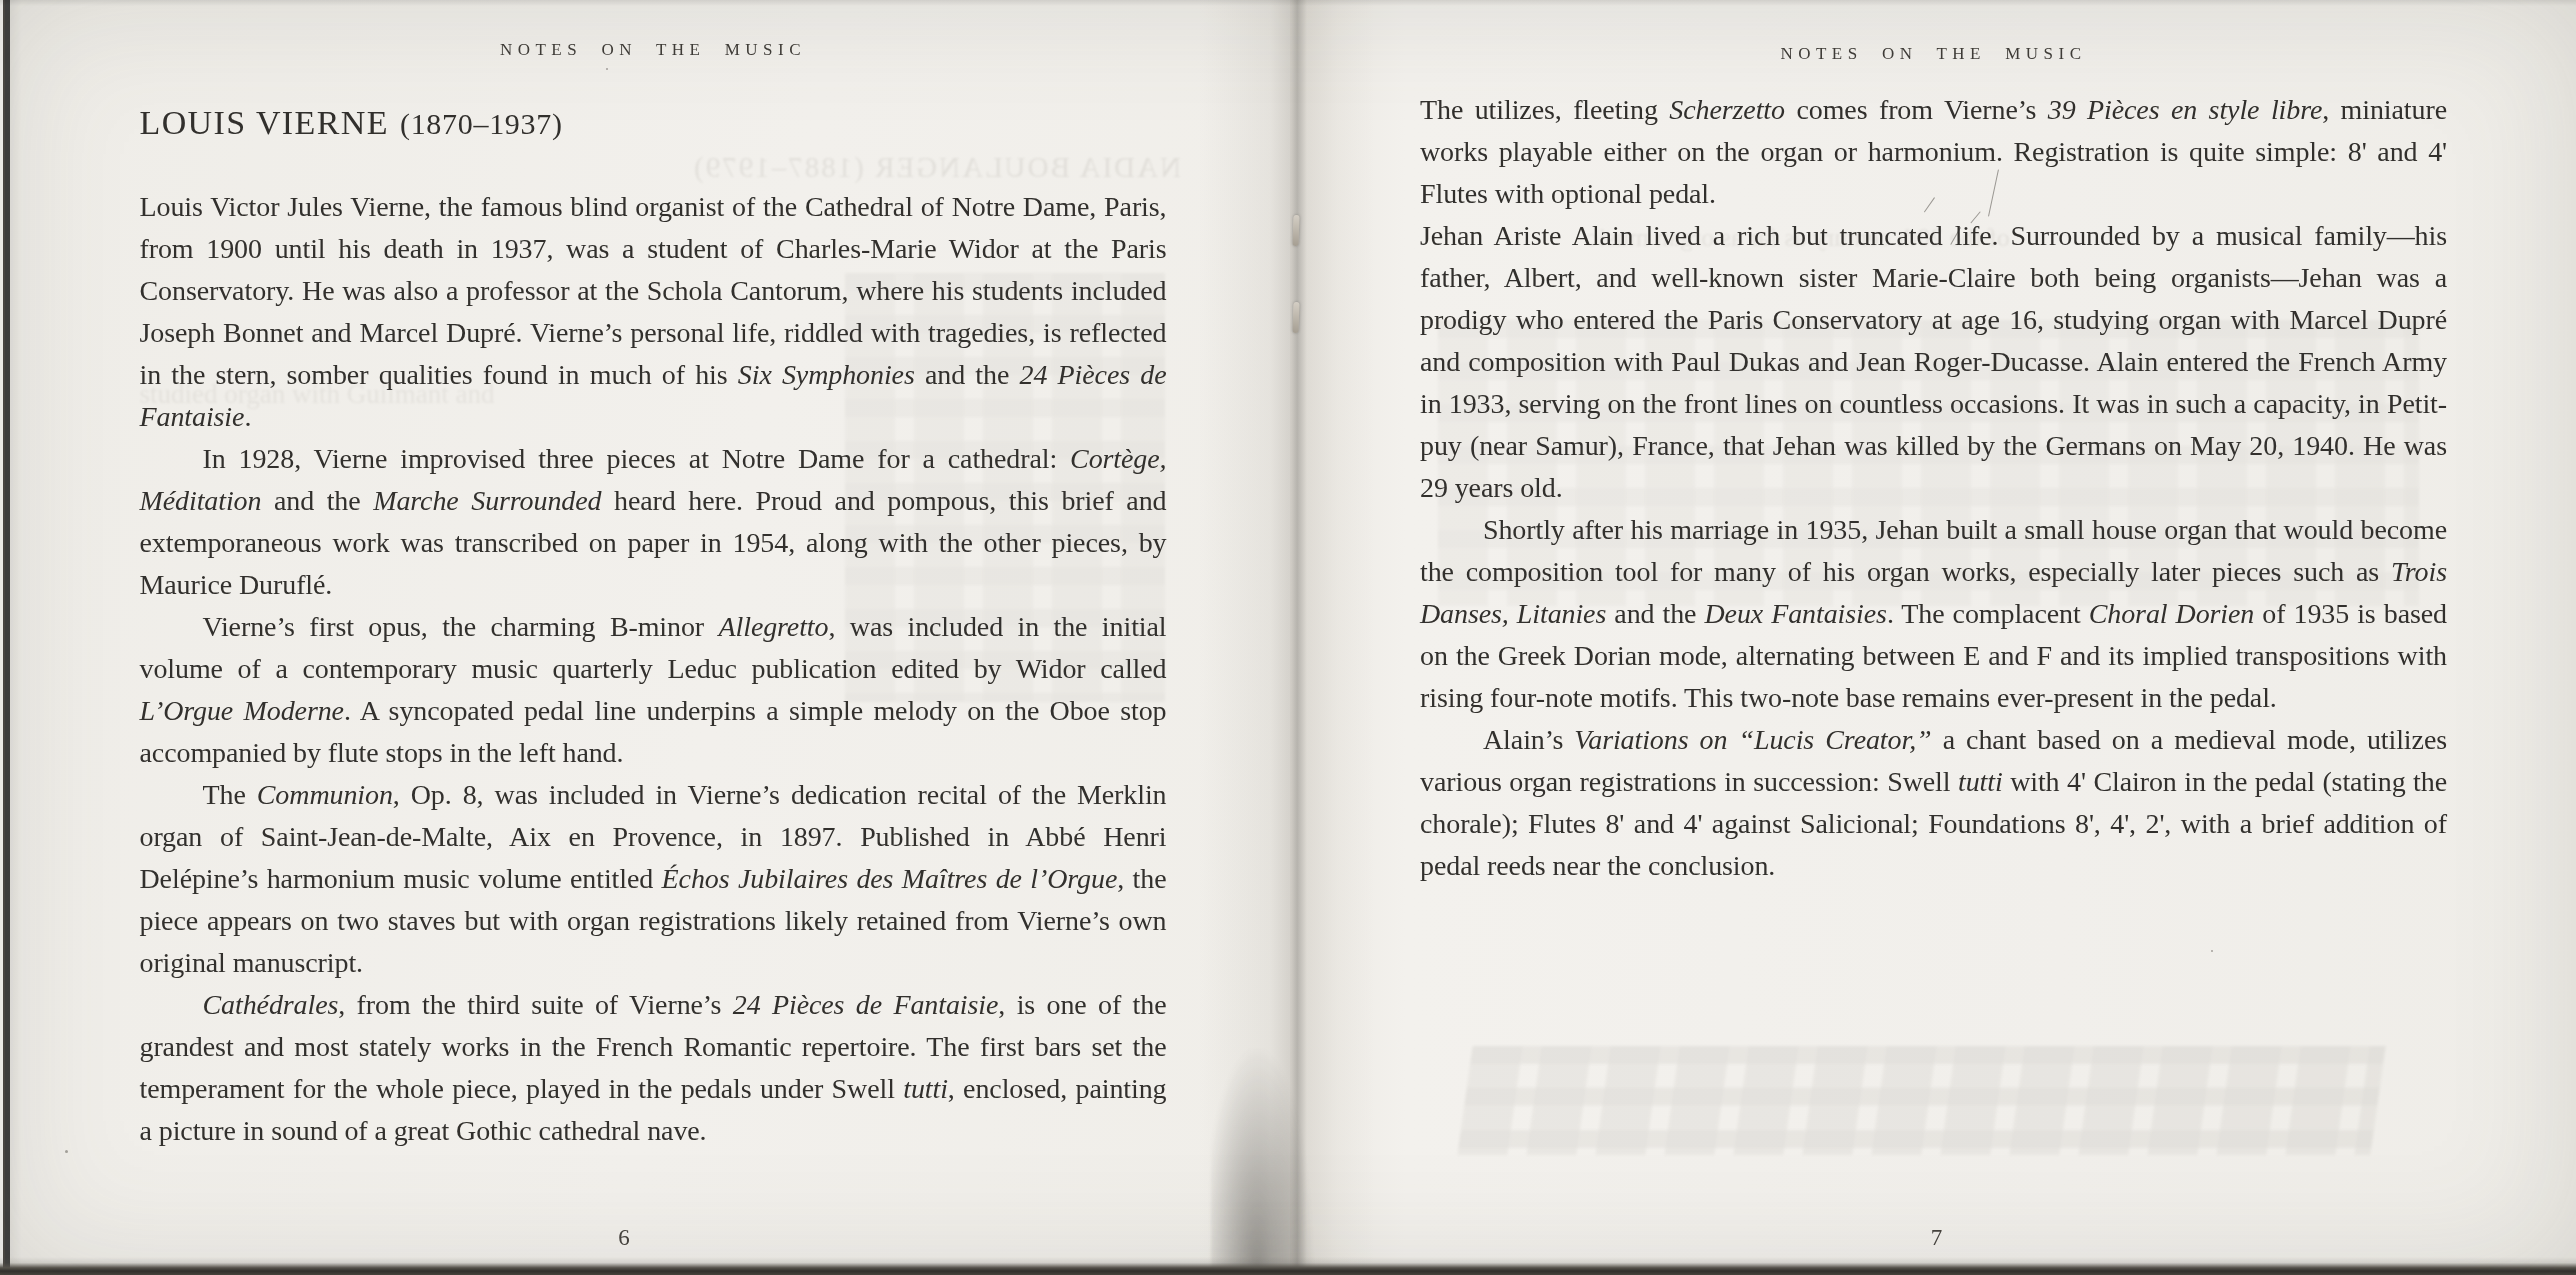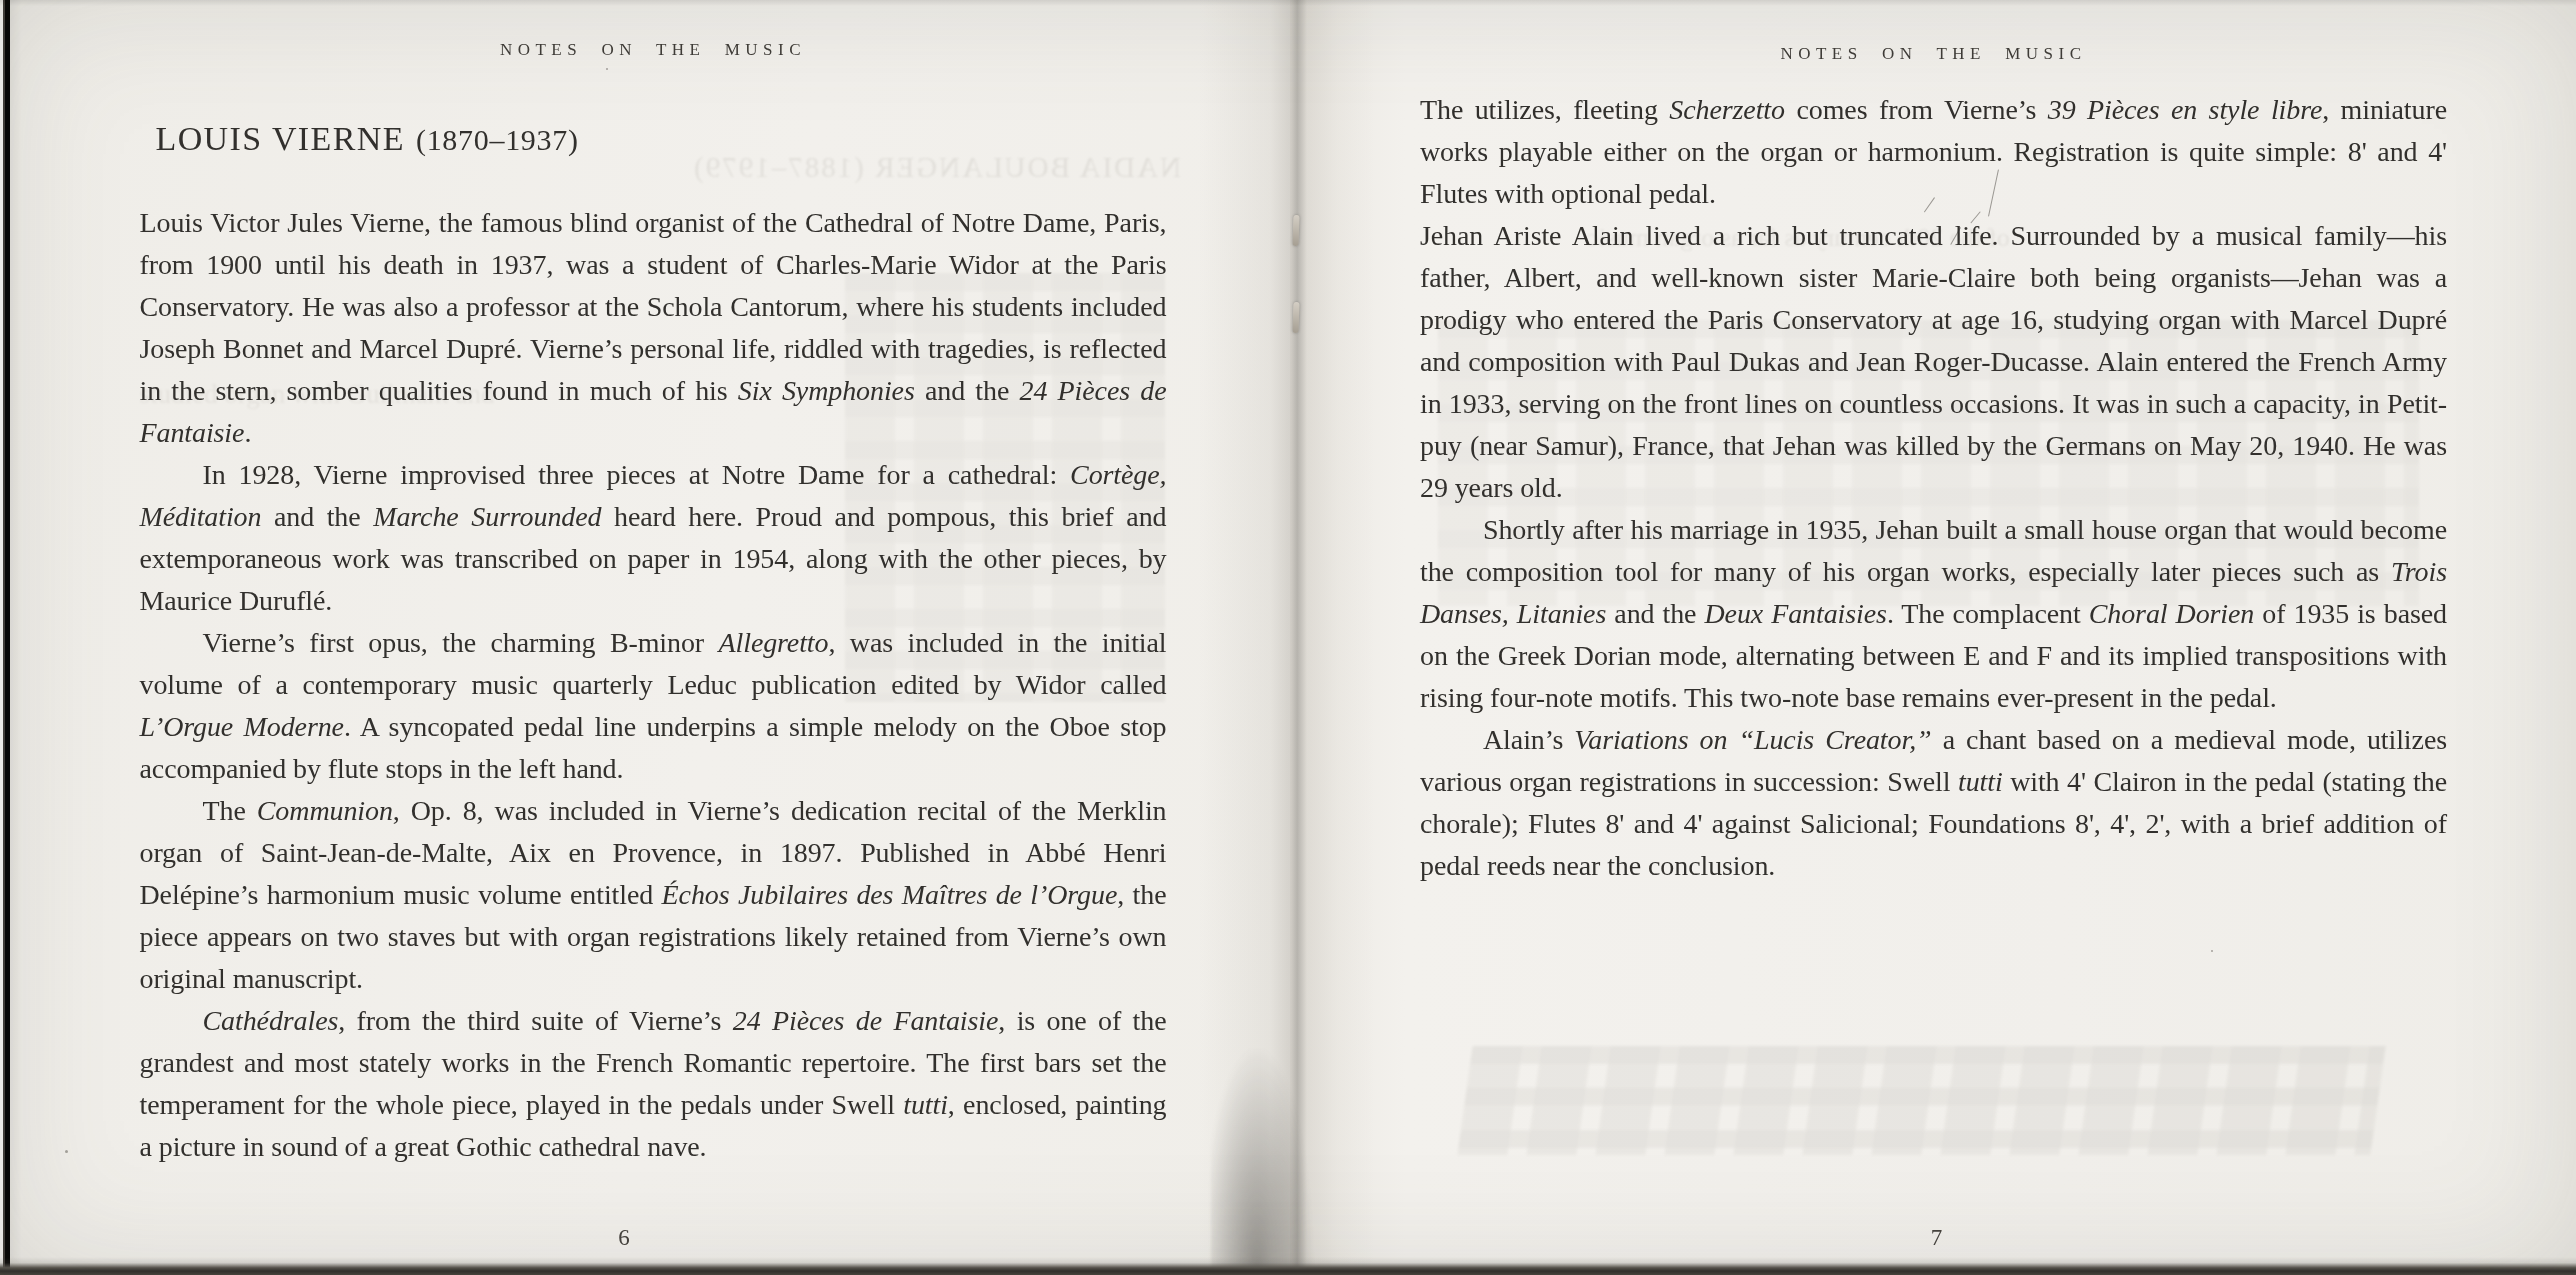--- a/index.html
+++ b/index.html
@@ -1,18 +1,18 @@
 <!DOCTYPE html>
 <html style="font-size:11px"><head>
 <meta charset="utf-8">
 <style>
   html,body{margin:0;padding:0;background:#b9b6b0;}
   #scan{
     position:relative;width:2576px;height:1275px;overflow:hidden;
-    background:#000000;
+    background:#404040;
     font-family:"Liberation Serif","DejaVu Serif",serif;
     color:#32302d;
   }
   .page{position:absolute;top:0;height:100%;}
   .page.left{left:9.5px;width:1281px;background:linear-gradient(100deg,#efede8 0%,#f2f0ec 55%,#f0eee9 100%);}
   .page.right{left:1290px;width:1286px;background:linear-gradient(to right,#ebe8e2 0px,#f3f1ed 116px,#f1efeb 60%,#efede8 100%);}
 
   .running-header{
     position:absolute;left:130px;width:1027px;top:40px;
     text-align:center;font-size:17px;letter-spacing:5.5px;word-spacing:9.5px;
@@ -20,21 +20,21 @@
   }
   .page.right .running-header{top:44px;}
 
   .text-flow{
     position:absolute;left:130px;width:1027px;z-index:3;
     text-align:justify;font-size:28px;line-height:42px;letter-spacing:-0.1px;
   }
   .page.left  .text-flow{top:102px;}
   .page.right .text-flow{top:89px;}
 
-  .section-heading{margin:16px;font-weight:normal;font-size:34px;line-height:41px;letter-spacing:1.4px;text-align:left;text-indent:0;}
+  .section-heading{margin:0;font-weight:normal;font-size:34px;line-height:41px;letter-spacing:1.4px;text-align:left;text-indent:0;}
   .page.left  .section-heading{margin-bottom:42px;}
   .page.right .section-heading{margin-top:69px;margin-bottom:24.5px;}
   .section-heading .years{font-size:30px;margin-left:11px;letter-spacing:0.7px;}
 
   .body-para{margin:0;}
   .body-para.indent{text-indent:63px;}
   .it{font-style:italic;}
   .bi{font-style:italic;font-weight:normal;}
 
   .page-number{position:absolute;top:1225px;width:1027px;text-align:center;font-size:23px;color:#45423e;z-index:3;}

